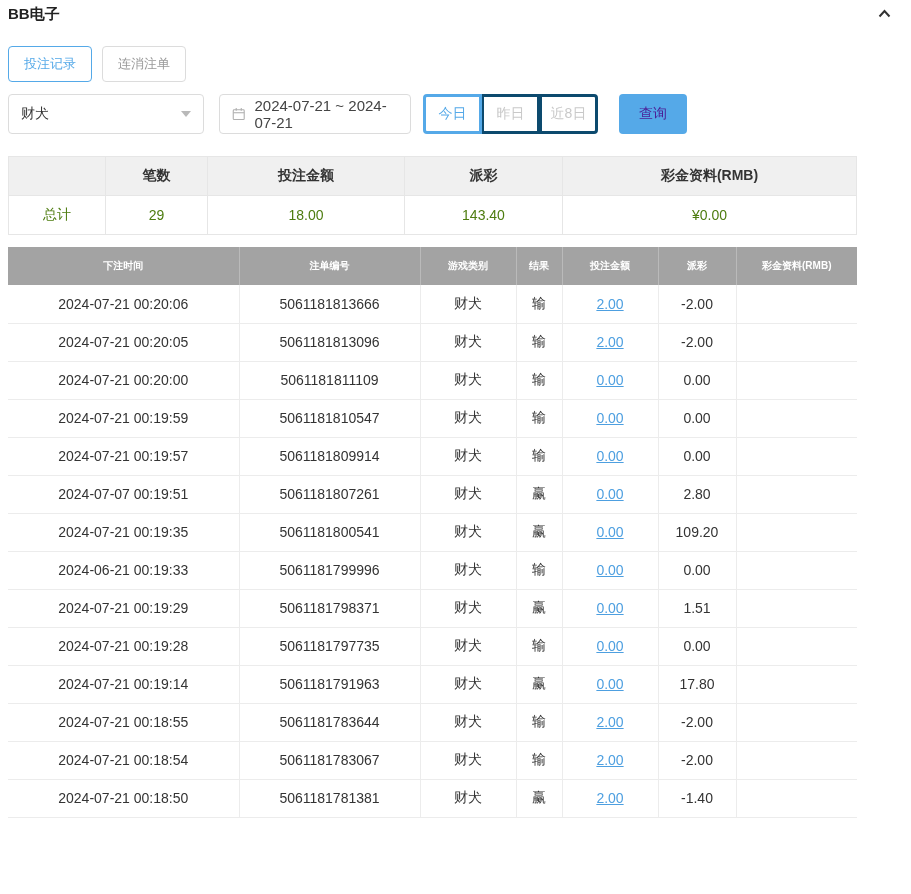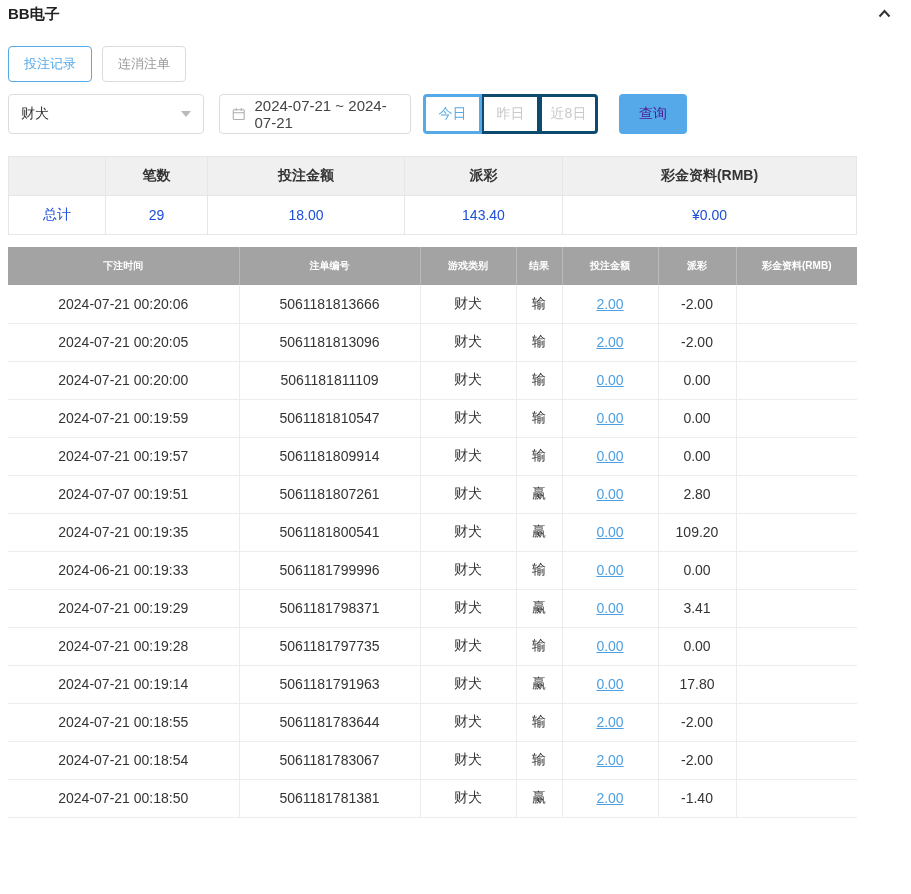--- a/index.html
+++ b/index.html
@@ -23,21 +23,21 @@
   .quick-btn { width: 59px; height: 40px; background: #fff; border: 3px solid #0c4a6e; font-size: 14px; color: #c9c9c9; cursor: pointer; margin-left: -1px; font-family: inherit; }
   .quick-btn.first { margin-left: 0; border-radius: 4px 0 0 4px; }
   .quick-btn.last { border-radius: 0 4px 4px 0; }
   .quick-btn.active { color: var(--accent-blue, #55a9e8); border-color: var(--accent-blue, #55a9e8); position: relative; z-index: 1; }
   .query-btn { width: 68px; height: 40px; margin-left: 21px; background: var(--accent-blue, #55a9e8); border: none; border-radius: 4px; color: #4c1d95; font-size: 14px; cursor: pointer; font-family: inherit; }
 
   table { border-collapse: collapse; width: 849px; table-layout: fixed; }
   .summary-table { margin-top: 22px; }
   .summary-table th, .summary-table td { border: 1px solid #e6e6e6; height: 39px; text-align: center; font-size: 14px; font-weight: normal; }
   .summary-table th { background: var(--summary-header-bg, #f0f0f0); font-weight: bold; color: #333; }
-  .summary-table td { color: #1d4ed8; }
+  .summary-table td { color: #4d7c0f; }
 
   .main-table { margin-top: 12px; }
   .main-table th { background: var(--table-header-bg, #a3a3a3); color: #fff; font-size: 10px; font-weight: bold; height: 38px; border-right: 1px solid rgba(255,255,255,0.25); }
   .main-table th:last-child { border-right: none; }
   .main-table td { height: 38px; text-align: center; font-size: 14px; color: #333; border-bottom: 1px solid #ececec; border-right: 1px solid #ececec; background: #fff; }
   .main-table td:last-child { border-right: none; }
   a.bet-link { color: var(--link-blue, #4d9fe0); text-decoration: underline; cursor: pointer; }
   .neg { color: var(--negative-red, #e05c5c); }
 </style>
 </head>
@@ -205,21 +205,21 @@
           <td><a href="#" class="bet-link">0.00</a></td>
           <td>0.00</td>
           <td></td>
         </tr>
         <tr>
           <td>2024-07-21 00:19:29</td>
           <td>5061181798371</td>
           <td>财犬</td>
           <td>赢</td>
           <td><a href="#" class="bet-link">0.00</a></td>
-          <td>3.41</td>
+          <td>1.51</td>
           <td></td>
         </tr>
         <tr>
           <td>2024-07-21 00:19:28</td>
           <td>5061181797735</td>
           <td>财犬</td>
           <td>输</td>
           <td><a href="#" class="bet-link">0.00</a></td>
           <td>0.00</td>
           <td></td>

